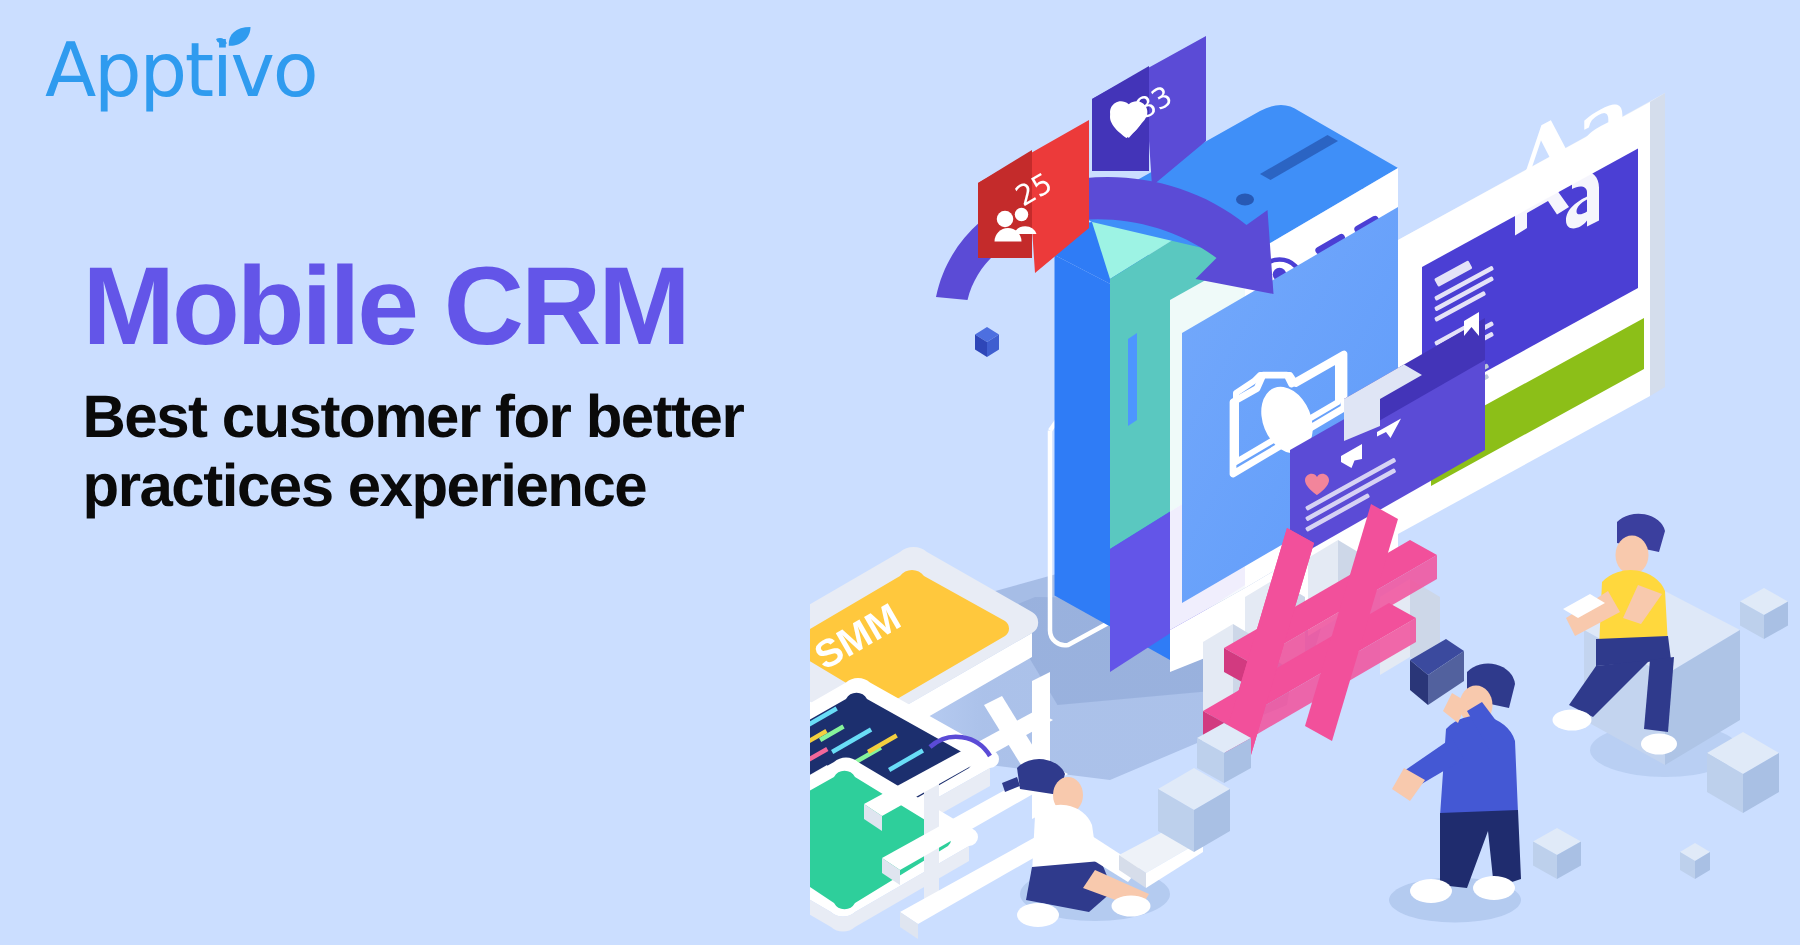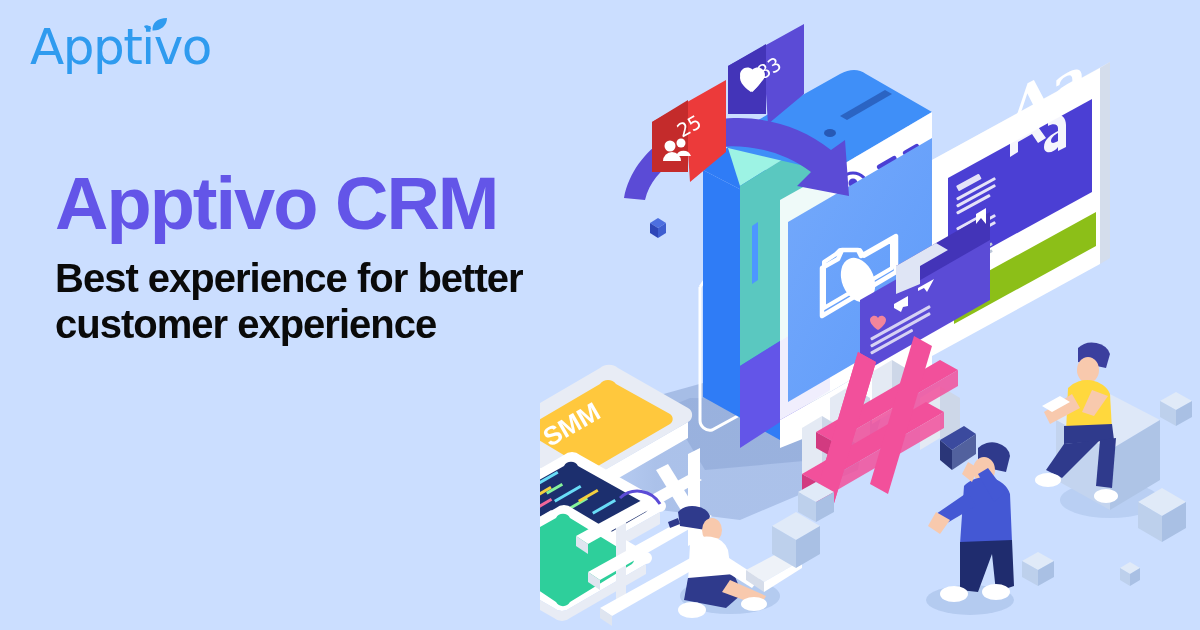--- a/index.html
+++ b/index.html
@@ -48,24 +48,24 @@
     <div class="logo-mark">
       <span class="logo-word">Apptivo</span>
       <svg class="logo-leaf" viewBox="0 0 26 22">
         <path d="M24 1 C14 1 9 6 9.5 13.5 C17 14 24 9 24 1 Z" fill="#2f9bef"></path>
         <path d="M1 9 C4 7.5 7 8.5 8.3 12 C5 13 2 12 1 9 Z" fill="#2f9bef"></path>
       </svg>
     </div>
   </div>
 
   <div class="copy">
-    <h1 class="title">Apptivo CRM</h1>
+    <h1 class="title">Mobile CRM</h1>
     <h2 class="subtitle">
-      <span class="ln">Best experience for better</span>
-      <span class="ln">customer experience</span>
+      <span class="ln">Best customer for better</span>
+      <span class="ln">practices experience</span>
     </h2>
   </div>
 
   <div class="illo">
     <svg width="660" height="630" viewBox="0 0 660 630" xmlns="http://www.w3.org/2000/svg">
       <defs>
         <linearGradient id="cubeG" x1="0" y1="0" x2="0" y2="1">
           <stop offset="0" stop-color="#dce7fa"></stop>
             <stop offset="1" stop-color="#b9ccea"></stop>
         </linearGradient>

